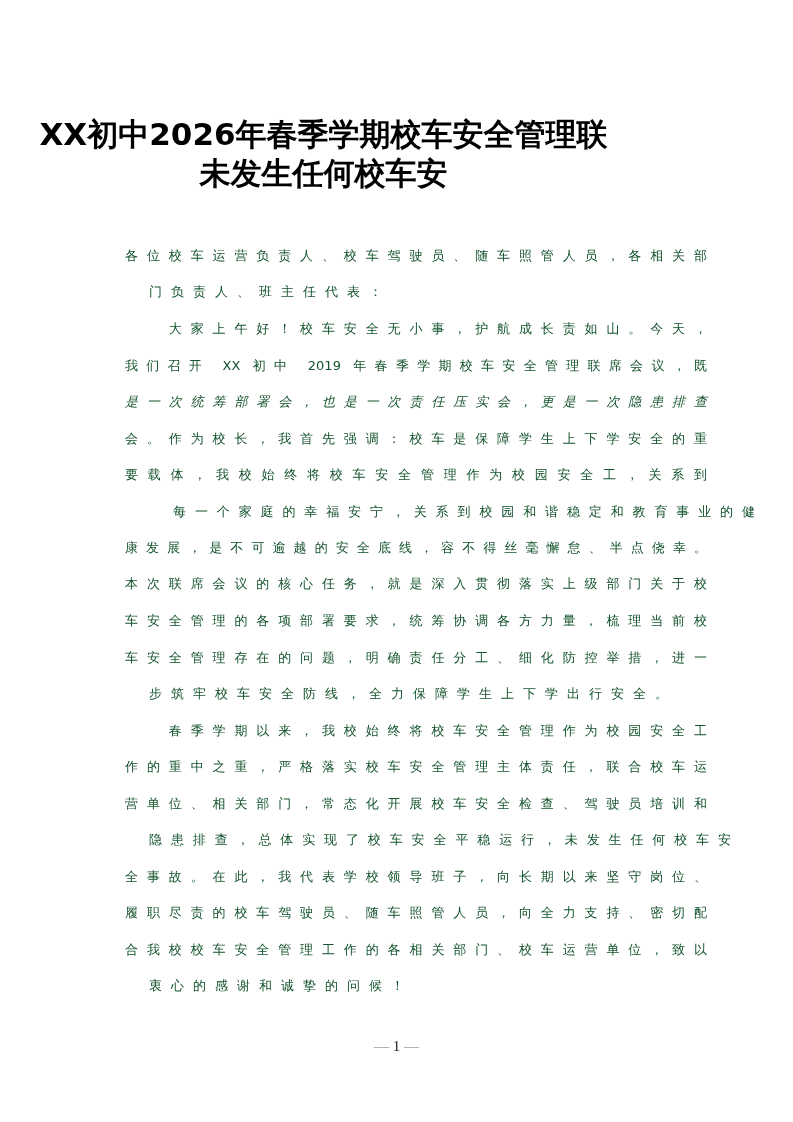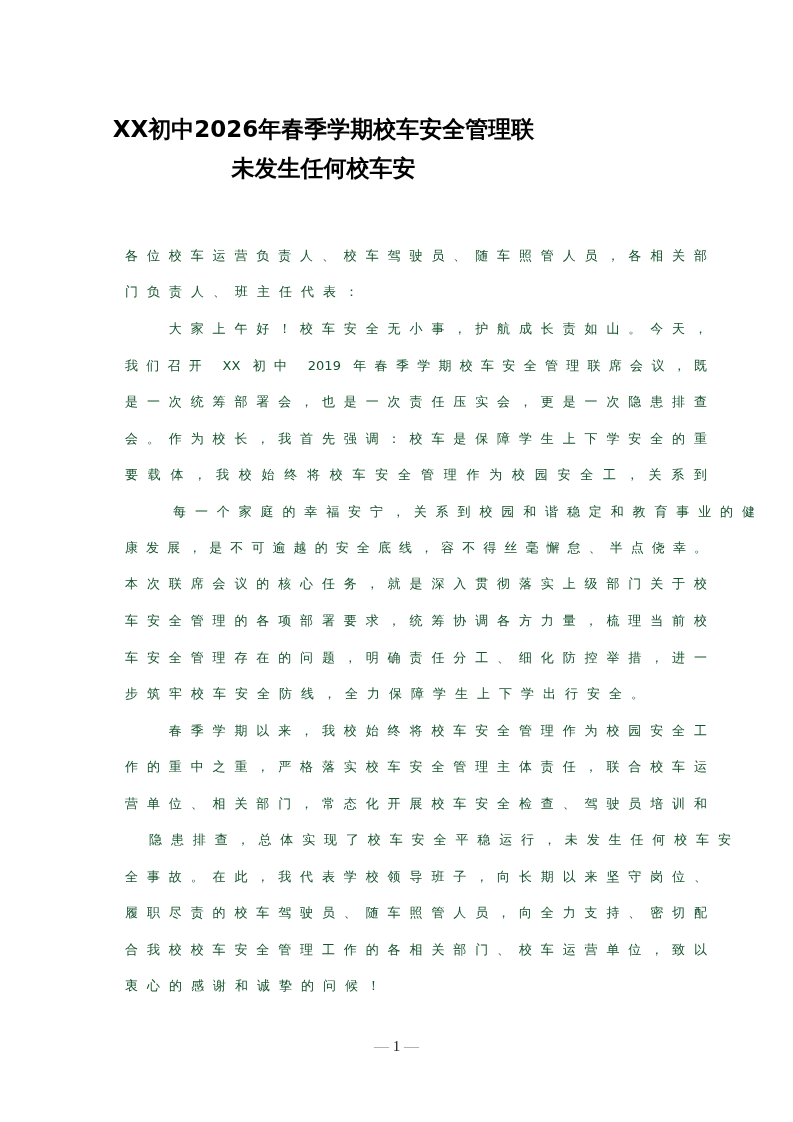--- a/index.html
+++ b/index.html
@@ -1,43 +1,43 @@
 <!DOCTYPE html>
 <html><head>
 <meta charset="utf-8">
 <style>
   html, body { margin:0; padding:0; background:#ffffff; }
   body { width:793px; height:1122px; position:relative; overflow:hidden;
          font-family:"DejaVu Serif","Liberation Serif",serif; color:#111; }
   .title { position:absolute; left:0; width:647px; text-align:center;
            font-family:"DejaVu Sans","Liberation Sans",sans-serif; font-weight:bold;
-           font-size:23px; letter-spacing:0px; color:#000; }
+           font-size:31px; letter-spacing:0px; color:#000; }
   .t1 { top:114px; }
   .t2 { top:153px; }
   .body-line { position:absolute; left:125px; width:582px; height:30px;
                font-family:"DejaVu Sans","Liberation Sans",sans-serif;
                font-size:13px; line-height:30px; color:#14532d;
                text-align:justify; text-align-last:justify; white-space:nowrap; }
-  .body-line.last { text-align-last:left; }
+  .body-line.last { text-align-last:left;margin-left:24px; }
   .page-num { position:absolute; top:1038px; left:0; width:793px; text-align:center;
               font-family:"Liberation Serif",serif; font-size:15px; color:#222; }
   .page-num .dash { color:#999; }
 </style>
 </head>
 <body>
 
 <div>
   <div class="title t1">XX初中2026年春季学期校车安全管理联</div>
   <div class="title t2">未发生任何校车安</div>
 
   <div class="body-line" style="top: 241px; letter-spacing: 0px;">各位校车运营负责人、校车驾驶员、随车照管人员，各相关部</div>
   <div class="body-line last" style="top: 277px; letter-spacing: 9px;">门负责人、班主任代表：</div>
   <div class="body-line" style="top: 314px; letter-spacing: 0px;">　　大家上午好！校车安全无小事，护航成长责如山。今天，</div>
   <div class="body-line" style="top: 351px; letter-spacing: 0px;">我们召开 XX 初中 2019 年春季学期校车安全管理联席会议，既</div>
-  <div class="body-line" style="top: 387px; letter-spacing: 0px;">是一次统筹部署会，也是一次责任压实会，更是一次隐患排查</div>
+  <div class="body-line" style="top: 387px; letter-spacing: 0px; font-style: italic;">是一次统筹部署会，也是一次责任压实会，更是一次隐患排查</div>
   <div class="body-line" style="top: 424px; letter-spacing: 0px;">会。作为校长，我首先强调：校车是保障学生上下学安全的重</div>
   <div class="body-line" style="top: 460px; letter-spacing: 0px;">要载体，我校始终将校车安全管理作为校园安全工，关系到</div>
   <div class="body-line" style="top: 497px; letter-spacing: 0px; margin-left: 48px;">每一个家庭的幸福安宁，关系到校园和谐稳定和教育事业的健</div>
   <div class="body-line" style="top: 533px; letter-spacing: 0px;">康发展，是不可逾越的安全底线，容不得丝毫懈怠、半点侥幸。</div>
   <div class="body-line" style="top: 570px; letter-spacing: 0px; font-family: Liberation Mono, monospace;">本次联席会议的核心任务，就是深入贯彻落实上级部门关于校</div>
   <div class="body-line" style="top: 606px; letter-spacing: 0px;">车安全管理的各项部署要求，统筹协调各方力量，梳理当前校</div>
   <div class="body-line" style="top: 643px; letter-spacing: 0px;">车安全管理存在的问题，明确责任分工、细化防控举措，进一</div>
   <div class="body-line last" style="top: 679px; letter-spacing: 9px;">步筑牢校车安全防线，全力保障学生上下学出行安全。</div>
   <div class="body-line" style="top: 716px; letter-spacing: 0px;">　　春季学期以来，我校始终将校车安全管理作为校园安全工</div>
   <div class="body-line" style="top: 752px; letter-spacing: 0px;">作的重中之重，严格落实校车安全管理主体责任，联合校车运</div>

